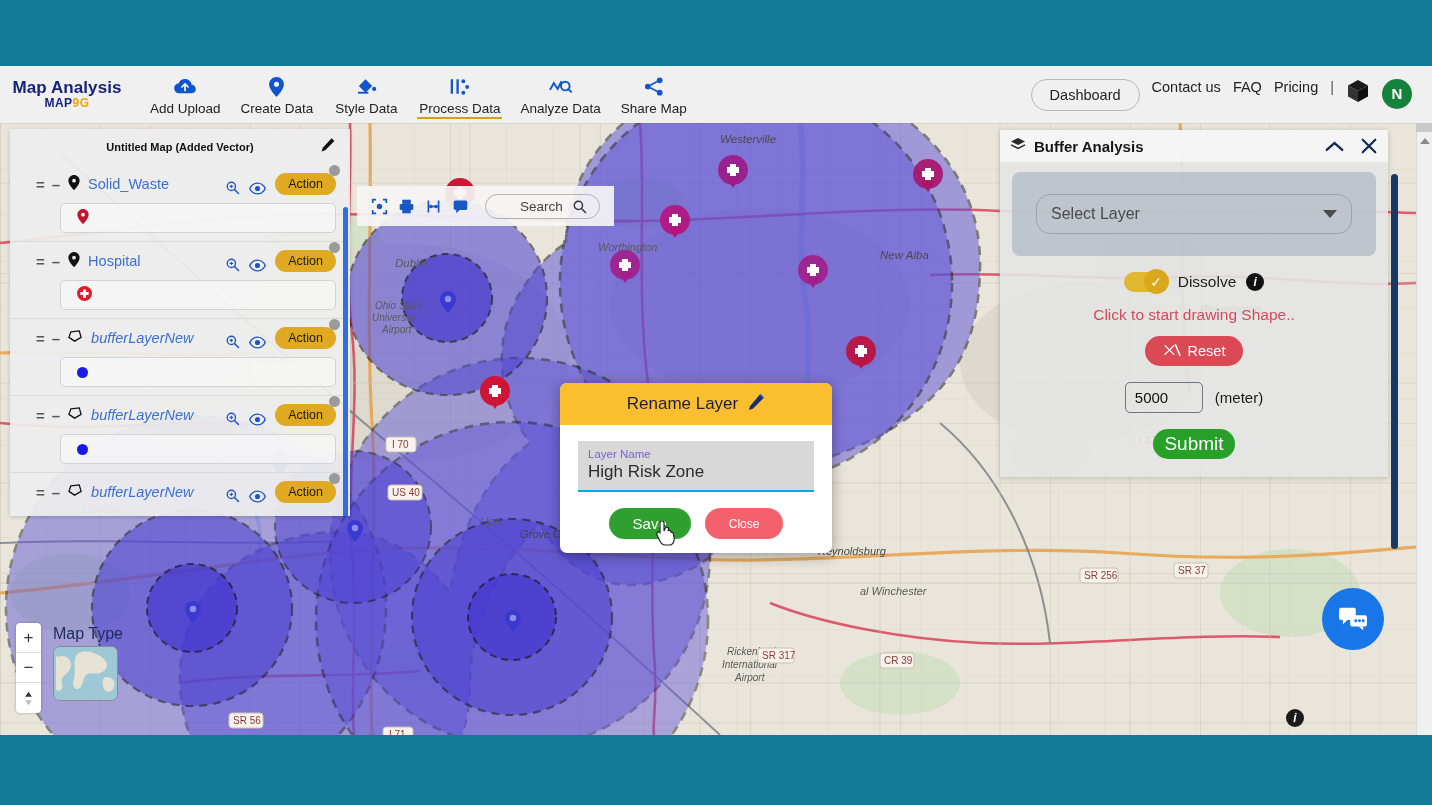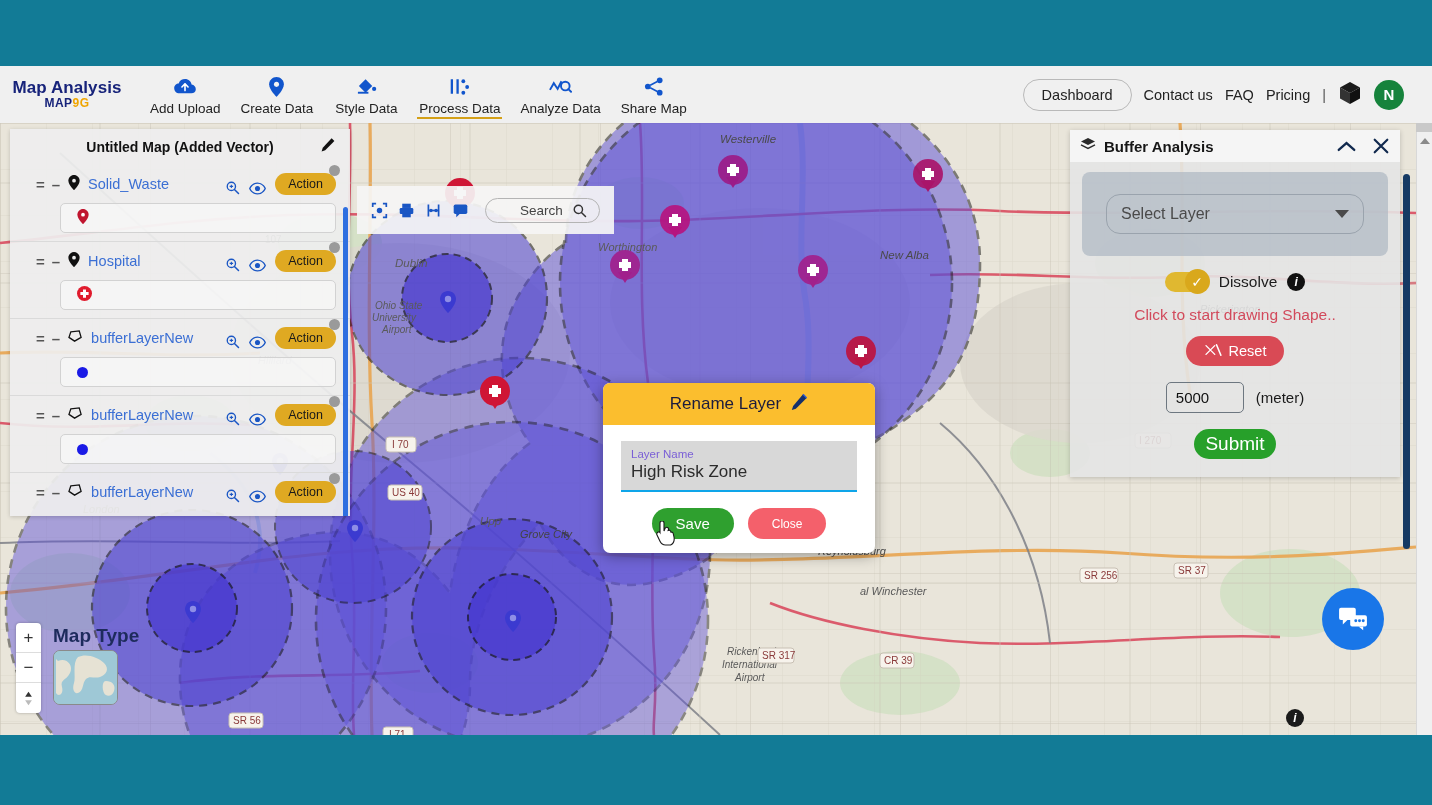--- a/index.html
+++ b/index.html
@@ -33,21 +33,21 @@
     position: relative; display: flex; flex-direction: column; align-items: center;
     padding: 2px 10px 0 10px; cursor: pointer; min-width: 86px;
   }
   .nav-item .ni-icon { height: 22px; display:flex; align-items:center; justify-content:center; color:#1155cc;}
   .nav-item .ni-label { font-size: 13.5px; color: #222; margin-top: 3px; white-space: nowrap; }
   .nav-item.active .ni-label { color:#222; }
   .nav-item.active::after {
     content:""; position:absolute; left: 8px; right: 8px; bottom: -3px; height: 2px; background: #d4a017;
   }
 
-  .nav-right { margin-left: auto; display: flex; align-items: center; gap: 12px; padding-right: 28px;}
+  .nav-right { margin-left: auto; display: flex; gap: 12px; padding-right: 20px;}
   .dash-btn {
     border: 1px solid #b9b9b9; border-radius: 18px; padding: 7px 18px;
     font-size: 14.5px; color: #222; background: transparent; cursor: pointer;
   }
   .nav-link { font-size: 14.5px; color: #222; cursor: pointer; }
   .nav-sep { font-size: 14.5px; color: #555; }
   .cube-icon { cursor: pointer; }
   .avatar {
     width: 30px; height: 30px; border-radius: 50%; background: #16833c;
     color: #fff; font-size: 15px; display:flex; align-items:center; justify-content:center;
@@ -64,30 +64,30 @@
   
   .layer-panel {
     position: absolute; left: 10px; top: 63px; width: 340px; height: 387px;
     background: rgba(238,238,238,0.93); z-index: 30; overflow: hidden;
     box-shadow: 0 1px 4px rgba(0,0,0,.18);
   }
   .lp-header {
     display: flex; align-items: center; justify-content: center;
     height: 36px; position: relative; padding: 0 14px;
   }
-  .lp-title { font-size: 14px; font-weight: bold; color: #111; }
+  .lp-title { font-size: 11px; font-weight: bold; color: #111; }
   .lp-edit { position: absolute; right: 14px; top: 8px; cursor: pointer; }
   .lp-body { height: 351px; overflow: hidden; position: relative; }
   .layer-row { border-top: 1px solid #dadada; padding: 6px 0 8px 0; position: relative;}
   .layer-row:first-child { border-top: none; }
   .lr-top { display:flex; align-items:center; gap: 8px; padding: 0 14px 0 26px; height: 26px; }
   .drag-h { color: #555; font-size: 15px; letter-spacing: -1px; cursor: grab; font-weight:bold;}
   .minus { color:#555; font-size: 15px; cursor:pointer; font-weight:bold;}
   .lr-name { font-size: 14.5px; color: #3b6fd4; cursor: pointer; }
-  .lr-name.italic { }
+  .lr-name.italic { font-style: italic; }
   .lr-actions { margin-left: auto; display: flex; align-items: flex-end; gap: 9px; position: relative;}
   .icon-btn { cursor:pointer; display:flex; align-items:center; }
   .action-btn {
     background: #dfa922; color: #1a1a1a; font-size: 12.5px; border-radius: 11px;
     padding: 4px 13px; cursor: pointer; border:none;
   }
   .badge-dot {
     position:absolute; right:-4px; top:-8px; width:11px; height:11px; border-radius:50%;
     background:#9a9a9a;
   }
@@ -97,21 +97,21 @@
   }
   .sw-pin { font-size: 16px; line-height: 1; }
   .sw-dot { width: 11px; height: 11px; border-radius: 50%; background: #1a1ae6; }
   .lp-scroll {
     position:absolute; right: 2px; top: 42px; width: 5px; height: 330px;
     background: #2f6fe0; border-radius: 3px;
   }
 
   
   .map-toolbar {
-    position: absolute; left: 357px; top: 63px; height: 48px;
+    position: absolute; left: 357px; top: 63px; height: 40px;
     background: rgba(245,245,245,0.92); display:flex; align-items:center; gap: 10px;
     padding: 0 14px; z-index: 25;
   }
   .mt-ico { cursor:pointer; display:flex; align-items:center; color:#1a56c4;}
   .search-pill {
     display:flex; align-items:center; gap: 9px; border:1px solid #b4b4b4; border-radius:16px;
     padding: 4px 12px 4px 34px; margin-left: 6px; cursor:text;
   }
   .search-pill span { font-size: 13.5px; color:#444; }
 
@@ -121,29 +121,29 @@
     background:#fff; border-radius: 4px; box-shadow: 0 0 3px rgba(0,0,0,.3); overflow:hidden;
   }
   .zoom-ctl div {
     height: 30px; display:flex; align-items:center; justify-content:center;
     font-size: 17px; color:#333; cursor:pointer; border-bottom:1px solid #ddd;
   }
   .zoom-ctl div:last-child { border-bottom:none; font-size: 11px;}
   .maptype {
     position:absolute; left: 53px; top: 502px; z-index: 25; text-align:center;
   }
-  .maptype-label { font-size: 19px; font-weight: bold; color:#1d2b5c; margin-bottom: 3px;}
+  .maptype-label { font-size: 16px; font-weight: normal; color:#1d2b5c; margin-bottom: 3px;}
   .maptype-thumb {
     width: 65px; height: 55px; border-radius: 7px; border: 1px solid #8a8a8a; overflow:hidden;
     cursor:pointer; background:#a8cdd9;
   }
 
   
   .buffer-panel {
-    position: absolute; right: 32px; top: 64px; width: 330px; z-index: 32;
+    position: absolute; right: 44px; top: 64px; width: 388px; z-index: 32;
     background: rgba(228,228,228,0.90); box-shadow: 0 1px 5px rgba(0,0,0,.2);
   }
   .bp-header {
     display:flex; align-items:center; gap: 8px; height: 32px; padding: 0 10px;
     background: rgba(246,246,246,0.9);
   }
   .bp-title { font-size: 15px; font-weight: bold; color:#161616;}
   .bp-hdr-actions { margin-left:auto; display:flex; align-items:center; gap:16px;}
   .bp-hdr-actions .icon-btn { color:#11294e; }
   .bp-body { padding: 10px 12px 18px 12px; }
@@ -193,21 +193,21 @@
     margin: 0 auto; width: 82px; height:30px; border-radius:15px; background:#27a02a;
     color:#fff; font-size:19px; display:flex; align-items:center; justify-content:center; cursor:pointer;
   }
   .bp-scroll {
     position:absolute; right: -10px; top: 44px; width: 7px; height: 375px;
     background:#163a63; border-radius: 4px;
   }
 
   
   .modal {
-    position:absolute; left: 603px; top: 317px; width: 272px; z-index: 60;
+    position:absolute; left: 560px; top: 317px; width: 272px; z-index: 60;
     background:#fff; border-radius: 7px; overflow:hidden; box-shadow: 0 3px 14px rgba(0,0,0,.35);
   }
   .modal-head {
     background:#fbbe2e; height: 42px; display:flex; align-items:center; justify-content:center; gap:9px;
   }
   .modal-title { font-size: 17px; color:#1c1c3d; font-weight: 500; }
   .modal-body { padding: 16px 18px 14px 18px; }
   .field {
     background:#d8d8d8; border-bottom: 2px solid #0ea5e9; padding: 7px 10px 8px 10px;
   }

